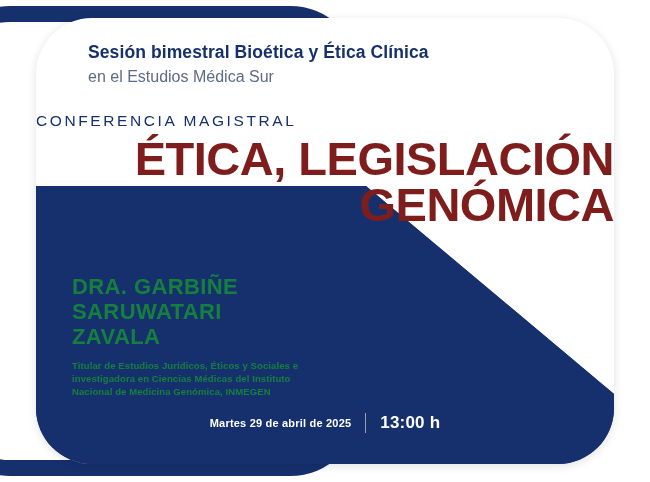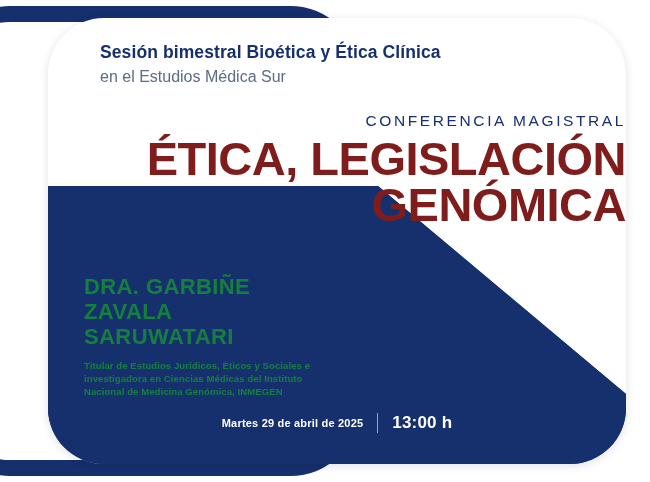--- a/index.html
+++ b/index.html
@@ -30,21 +30,21 @@
     width: 420px;
     height: 470px;
     border: 16px solid #16306e;
     border-radius: 70px;
     box-sizing: border-box;
   }
 
   
   .card {
     position: absolute;
-    left: 48px;
+    left: 36px;
     top: 18px;
     width: 578px;
     height: 446px;
     background: #ffffff;
     border-radius: 56px;
     overflow: hidden;
     box-shadow: 0 2px 10px rgba(0,0,0,0.12);
   }
 
   
@@ -87,21 +87,21 @@
     color: #5c6b86;
     margin-top: 5px;
     white-space: nowrap;
   }
 
   .kicker {
     position: absolute;
     top: 94px;
     left: 0;
     width: 578px;
-    text-align: right;
+    text-align: left;
     font-size: 15.5px;
     letter-spacing: 2.6px;
     color: #16306e;
     font-weight: normal;
   }
 
   .title {
     position: absolute;
     top: 118px;
     left: 0;
@@ -196,22 +196,22 @@
       <div class="kicker">CONFERENCIA MAGISTRAL</div>
 
       <div class="title">
         <span class="t-l1">ÉTICA, LEGISLACIÓN</span>
         <span class="t-l3">GENÓMICA</span>
       </div>
 
       <div class="speaker">
         <div class="name">
           <div>DRA. GARBIÑE</div>
+          <div>SARUWATARI</div>
           <div>ZAVALA</div>
-          <div>SARUWATARI</div>
         </div>
         <div class="role">
           <div>Titular de Estudios Jurídicos, Éticos y Sociales e</div>
           <div>investigadora en Ciencias Médicas del Instituto</div>
           <div>Nacional de Medicina Genómica, INMEGEN</div>
         </div>
       </div>
 
       <div class="datebar">
         <span class="date-text">Martes 29 de abril de 2025</span>

